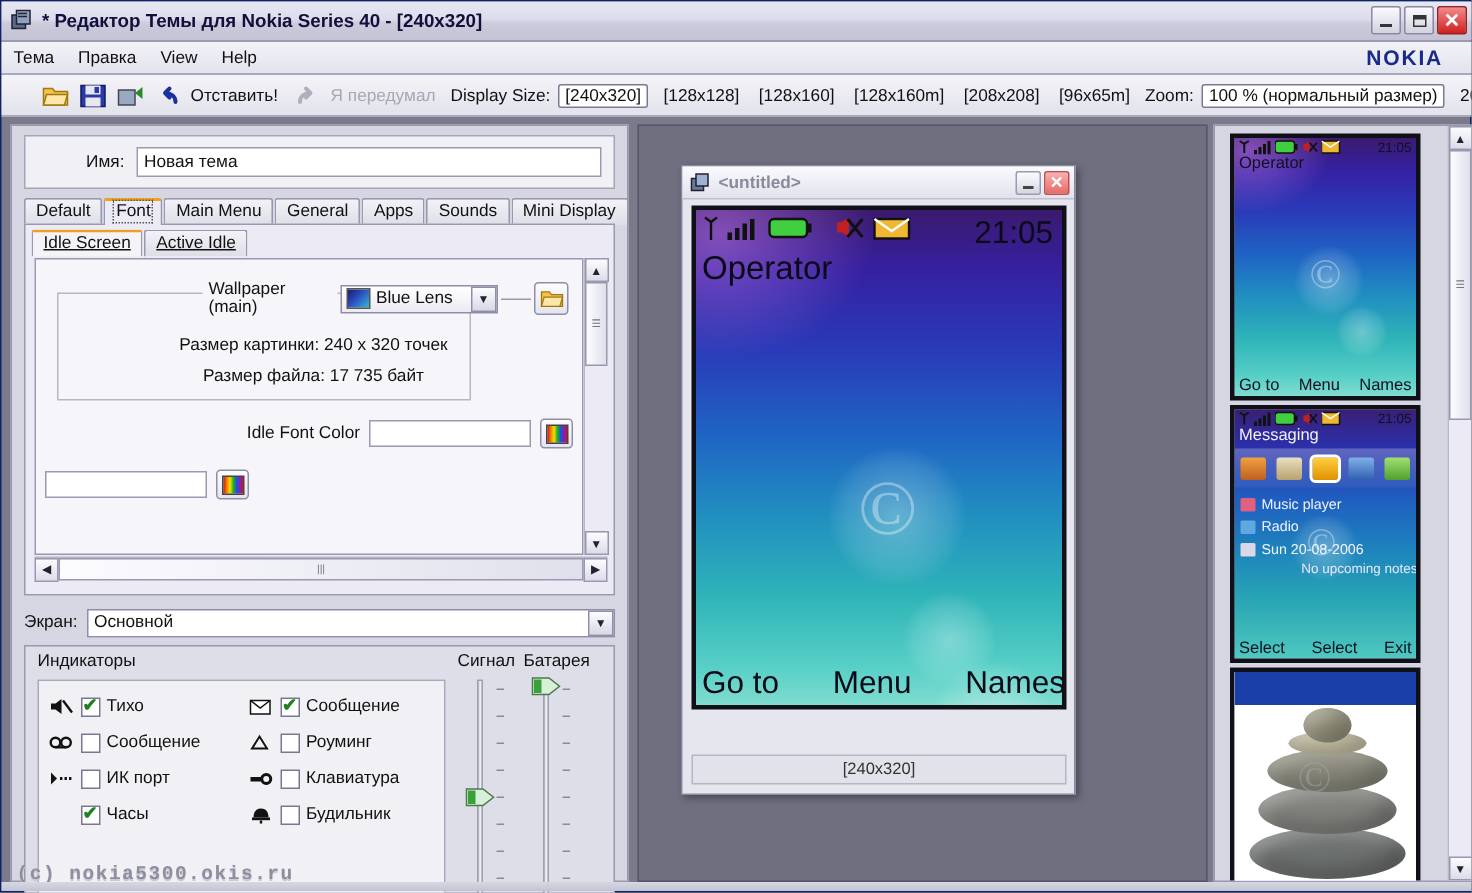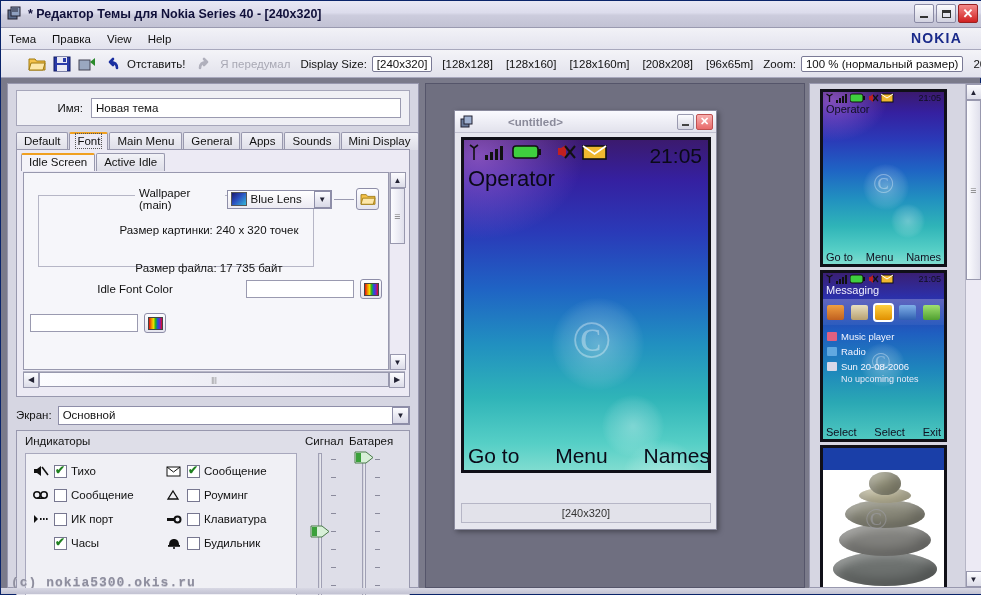--- a/index.html
+++ b/index.html
@@ -126,21 +126,21 @@
   .tabbody {
     position: absolute; left: 8px; top: 65px; width: 394px; height: 248px;
     background: #eceaf4; border: 1px solid #9898ae;
   }
   .subtabstrip {
     position: absolute; left: 4px; top: 3px; display: flex; align-items: flex-end; gap: 1px;
   }
   .subtab {
     padding: 2px 7px 3px 7px; font-size: 11.5px; color: #111;
     background: linear-gradient(180deg,#f2f2f7,#dedee8);
-    border: 1px solid #9898ae; border-bottom: none; border-radius: 2px 2px 0 0;
+    border: 1px solid #9898ae; border-bottom: none; border-radius: 2px 2px 0 0; text-decoration: underline;
   }
   .subtab.active { background: #f4f3f8; border-top: 2px solid #f0a020; padding-top: 1px; }
 
   .inner-scrollarea {
     position: absolute; left: 6px; top: 22px; width: 366px; height: 198px;
     background: #f6f6fa; border: 1px solid #9898ae; overflow: hidden;
   }
   .group-box {
     position: absolute; left: 14px; top: 22px; width: 276px; height: 72px;
     border: 1px solid #b6b6c6;
@@ -169,21 +169,21 @@
     background: linear-gradient(180deg,#fdfdff,#e4e4ee);
     display: flex; align-items: center; justify-content: center;
   }
   .info-line {
     position: absolute; width: 340px; text-align: center;
     font-size: 11.5px; color: #111;
   }
   .fc-row {
     position: absolute; width: 352px; display: flex; align-items: center; gap: 6px;
   }
-  .fc-lbl { flex: 1; text-align: center; font-size: 11.5px; color: #111; }
+  .fc-lbl { flex: 1; text-align: right; font-size: 11.5px; color: #111; }
   .fc-input {
     width: 108px; height: 18px; background: #fff; border: 1px solid #9a9ab0;
   }
   .rainbow-btn {
     width: 22px; height: 20px; border: 1px solid #8e8ea8; border-radius: 3px;
     background: linear-gradient(180deg,#fdfdff,#e4e4ee);
     display: flex; align-items: center; justify-content: center;
   }
   .rainbow {
     width: 15px; height: 13px; border: 1px solid #444;
@@ -285,21 +285,21 @@
     position: absolute; left: 28px; top: 26px; width: 263px; height: 420px;
     background: #e6e6ee; border: 1px solid #8a8a9e;
     box-shadow: 2px 2px 5px rgba(0,0,0,0.35);
   }
   .cw-title {
     height: 22px; background: linear-gradient(180deg,#fafaff,#e2e2ec);
     display: flex; align-items: center; padding-left: 4px; gap: 4px;
     border-bottom: 1px solid #c0c0d0;
   }
   .cw-ico { width: 16px; height: 14px; position: relative; flex: 0 0 auto; }
-  .cw-txt { font-size: 11.5px; font-weight: bold; color: #8a8a9a; flex: 1; margin-left: 29px; }
+  .cw-txt { font-size: 11.5px; font-weight: bold; color: #8a8a9a; flex: 1; }
   .cw-btns { display: flex; gap: 2px; margin-right: 3px; }
   .cw-btn {
     width: 17px; height: 16px; background: linear-gradient(180deg,#fbfbfe,#d6d6e2);
     border: 1px solid #9a9ab0; border-radius: 2px;
     display: flex; align-items: center; justify-content: center;
   }
   .cw-btn.close { background: linear-gradient(180deg,#f8b0b0,#e86a6a); border-color:#c05050; }
 
   .phone-screen {
     position: absolute; left: 6px; top: 26px; width: 250px; height: 336px;
@@ -363,21 +363,21 @@
     display: flex; justify-content: space-between; padding: 0 3px;
     font-size: 11px; color: #101020;
   }
   .t2-title { position: absolute; left: 3px; top: 11px; font-size: 11px; color:#f0f0ff; }
   .t2-iconbar {
     position: absolute; left: 0; top: 26px; width: 100%; height: 26px;
     background: linear-gradient(180deg, rgba(255,255,255,0.25), rgba(255,255,255,0.05));
     display: flex; align-items: center; justify-content: space-around;
   }
   .t2-ic { width: 17px; height: 15px; border-radius: 2px; }
-  .t2-list { position: absolute; left: 4px; top: 56px; width: 118px; }
+  .t2-list { position: absolute; left: 4px; top: 56px; width: 118px; text-align: right; }
   .t2-item { display: flex; align-items: center; gap: 4px; height: 15px; font-size: 9.5px; color: #f4f4ff; }
   .t2-sq { width: 10px; height: 9px; border-radius: 1px; flex: 0 0 auto;}
   .t2-note { font-size: 9px; color: #e8e8f8; margin-left: 14px; }
   .t2-hint { position: absolute; left: 4px; top: 127px; font-size: 9px; color: #c8eef0; }
   .t3-inner { position: absolute; left:0; top:0; width: 100%; height: 100%; background: #fff;}
   .t3-band { position: absolute; left:0; top:0; width: 100%; height: 22px; background: #1a3fa8; }
   .stone {
     position: absolute; border-radius: 50%;
     box-shadow: inset -6px -6px 14px rgba(0,0,0,0.30), inset 4px 4px 10px rgba(255,255,255,0.35);
   }
@@ -514,21 +514,21 @@
               <svg width="16" height="14" viewBox="0 0 18 16">
                 <path d="M1 3h6l1.5 2H17v9H1z" fill="#f5c24a" stroke="#a07a10"></path>
                 <path d="M3 7h14l-2 7H1z" fill="#fde7a8" stroke="#a07a10"></path>
               </svg>
             </span>
           </div>
           <div class="info-line" style="top:28px;">
             <span>Размер картинки:</span>
             <span>240 x 320 точек</span>
           </div>
-          <div class="info-line" style="top:66px;">
+          <div class="info-line" style="top:49px;">
             <span>Размер файла:</span>
             <span>17 735 байт</span>
           </div>
         </div>
 
         <div class="fc-row" style="top:106px; left:6px;">
           <span class="fc-lbl">Idle Font Color</span>
           <span class="fc-input"></span>
           <span class="rainbow-btn">
               <span class="rainbow"></span>

